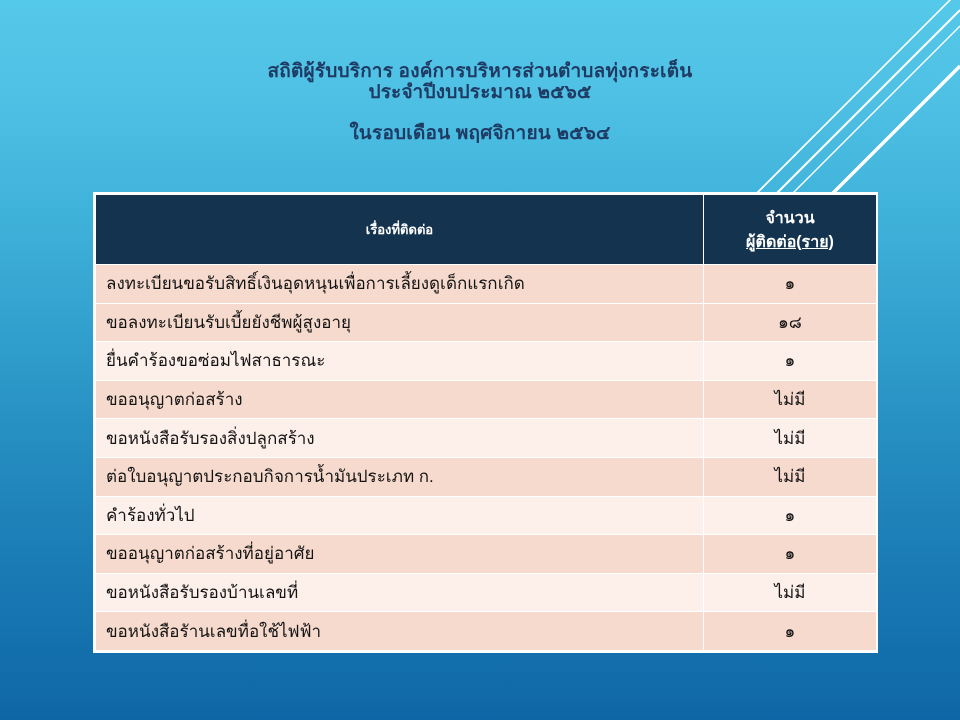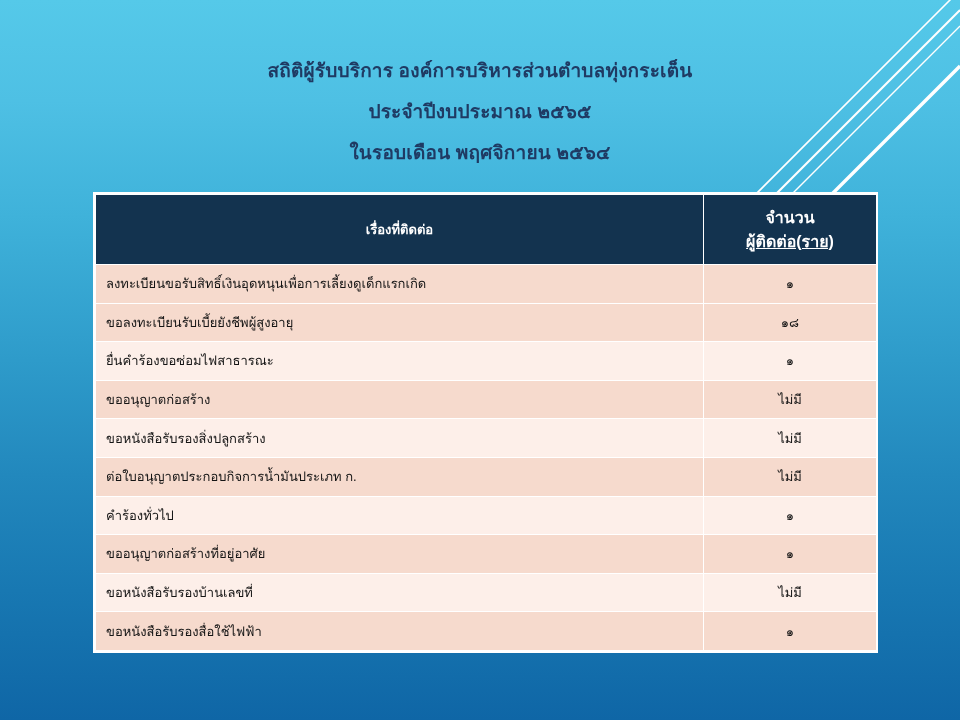--- a/index.html
+++ b/index.html
@@ -41,21 +41,21 @@
     text-align: center;
   }
   .title-line {
     color: #1f3a63;
     font-size: 19px;
     font-weight: bold;
     line-height: 21px;
     letter-spacing: .2px;
     white-space: nowrap;
   }
-  .title-line.l1 { margin-bottom: 20px; }
+  .title-line.l1 { }
   .title-line.l2 { margin-bottom: 20px; }
 
   
   .table-wrap {
     position: absolute;
     left: 93px;
     top: 192px;
     width: 785px;
     border: 2px solid #ffffff;
     background: #ffffff;
@@ -83,21 +83,21 @@
     line-height: 24px;
   }
   table.stats thead th.count-head {
     font-size: 16px;
   }
   .head-l1 { display: block; }
   .head-l2 { display: block; text-decoration: underline; }
 
   table.stats tbody td {
     height: 38.6px;
-    font-size: 13px;
+    font-size: 17px;
     color: #141414;
     border: 1px solid #ffffff;
     padding: 2px 10px;
     vertical-align: middle;
     line-height: 17px;
   }
   table.stats tbody td.topic { text-align: left; }
   table.stats tbody td.count { text-align: center; }
 
   table.stats tbody tr.odd  td { background: #f6dacd; }
@@ -167,18 +167,18 @@
         </tr>
         <tr class="odd">
           <td class="topic">ขออนุญาตก่อสร้างที่อยู่อาศัย</td>
           <td class="count">๑</td>
         </tr>
         <tr class="even">
           <td class="topic">ขอหนังสือรับรองบ้านเลขที่</td>
           <td class="count">ไม่มี</td>
         </tr>
         <tr class="odd">
-          <td class="topic">ขอหนังสือรับรองสื่อใช้ไฟฟ้า</td>
+          <td class="topic">ขอหนังสือรัานเลขทื่อใช้ไฟฟ้า</td>
           <td class="count">๑</td>
         </tr>
       </tbody>
   </table>
 </div>
 
 </body></html>

